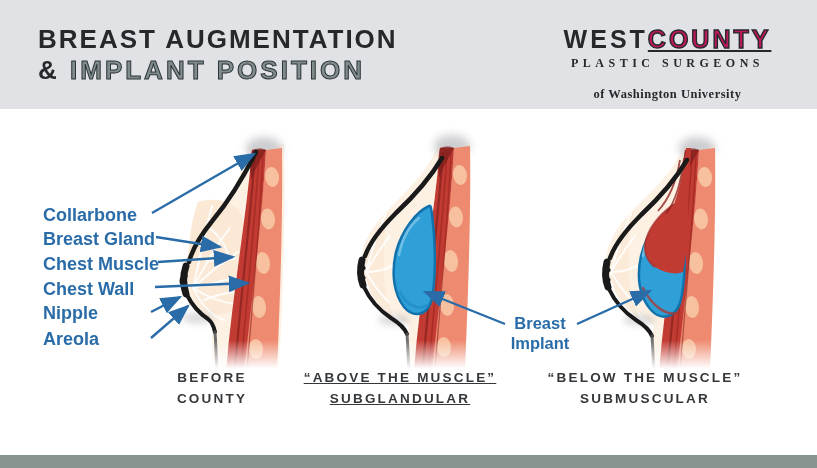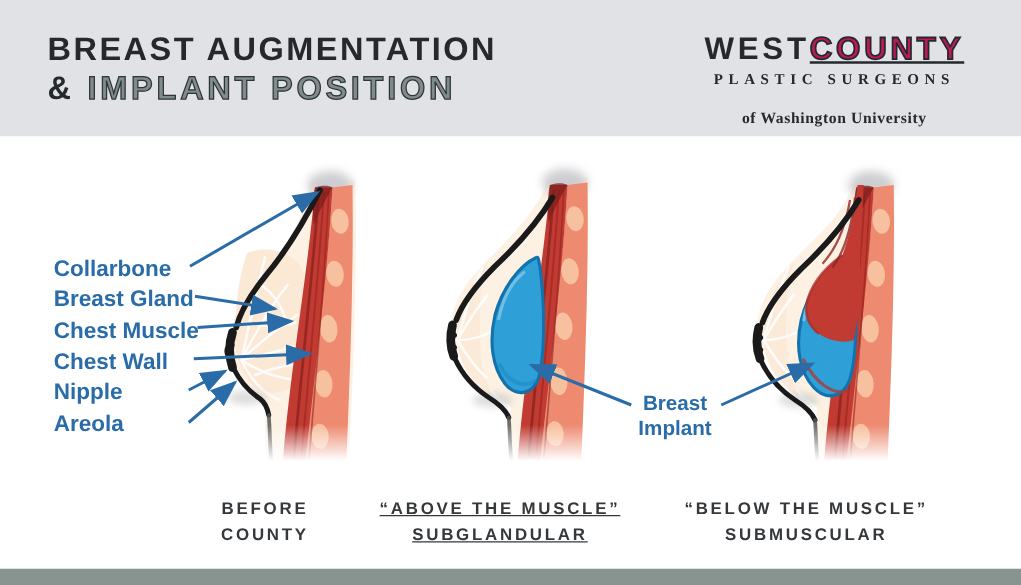--- a/index.html
+++ b/index.html
@@ -23,21 +23,21 @@
   
   .anatomy-label{
     position:absolute;left:43px;width:118px;text-align:left;
     font-size:18px;font-weight:700;color:#2a6ca8;line-height:22px;
   }
   .implant-label{
     position:absolute;left:488px;top:313px;width:104px;text-align:center;
     font-size:16.5px;font-weight:700;color:#2a6ca8;line-height:20px;
   }
   .caption{
-    position:absolute;top:397px;text-align:center;
+    position:absolute;top:368px;text-align:center;
     font-size:13.5px;font-weight:700;letter-spacing:2.2px;color:#35383b;line-height:20.5px;
   }
   .caption1{left:122px;width:180px;}
   .caption2{left:290px;width:220px;text-decoration:underline;}
   .caption3{left:528px;width:234px;}
   
   .footer-bar{position:absolute;left:0;bottom:0;width:817px;height:13px;background:#87948f;}
   svg.diagram{position:absolute;left:0;top:0;}
 </style>
 </head>

